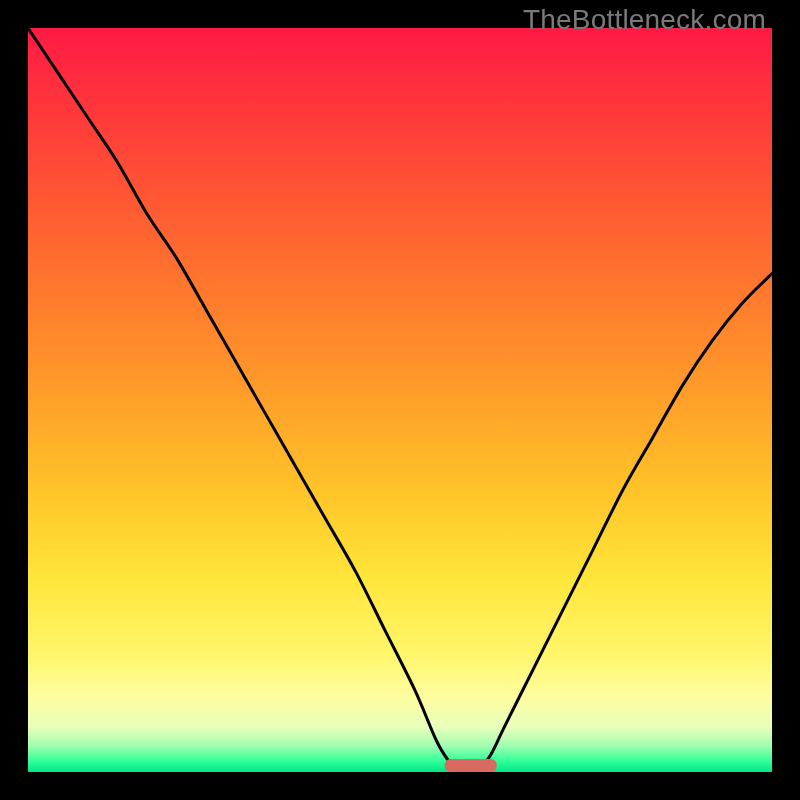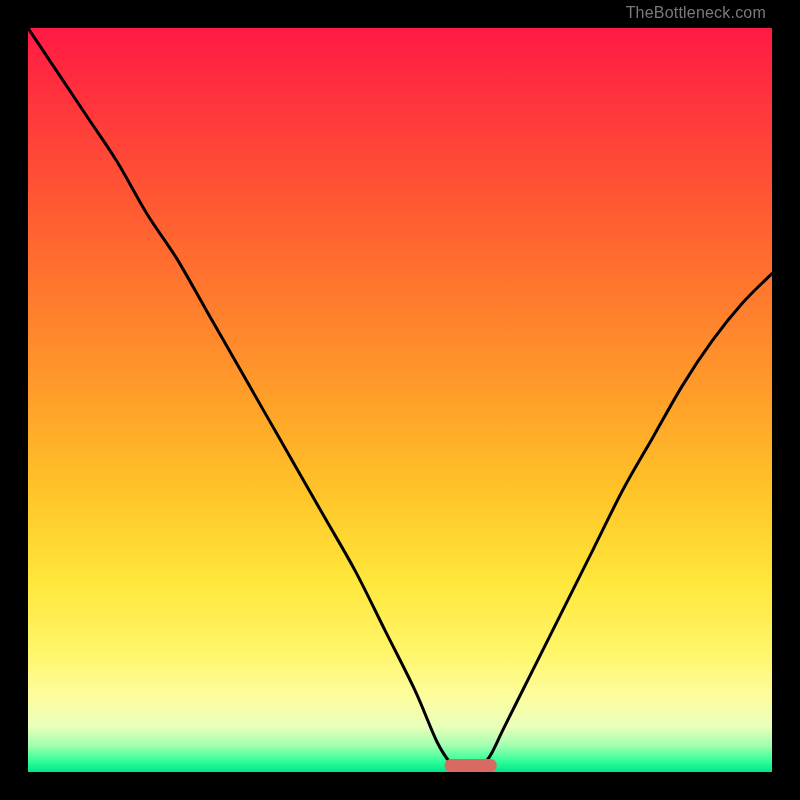--- a/index.html
+++ b/index.html
@@ -24,21 +24,21 @@
     left: 0;
     top: 0;
     width: 744px;
     height: 744px;
   }
   .watermark {
     position: absolute;
     top: 4px;
     right: 34px;
     color: #7a7a7a;
-    font-size: 16px;
+    font-size: 28px;
     font-weight: 500;
     letter-spacing: 0.2px;
     user-select: none;
   }
 </style>
 </head>
 <body>
 
 <div class="frame">
   <svg class="plot-area" viewBox="0 0 744 744" preserveAspectRatio="none">

